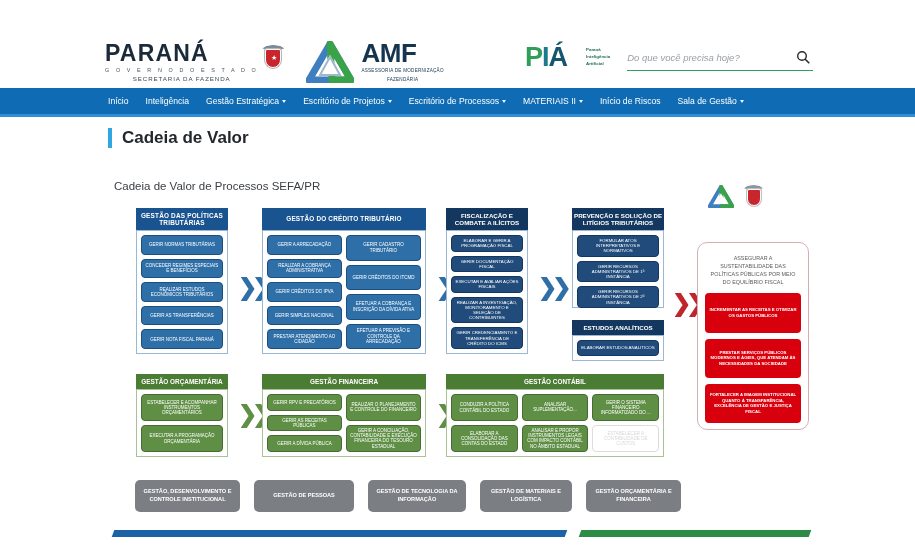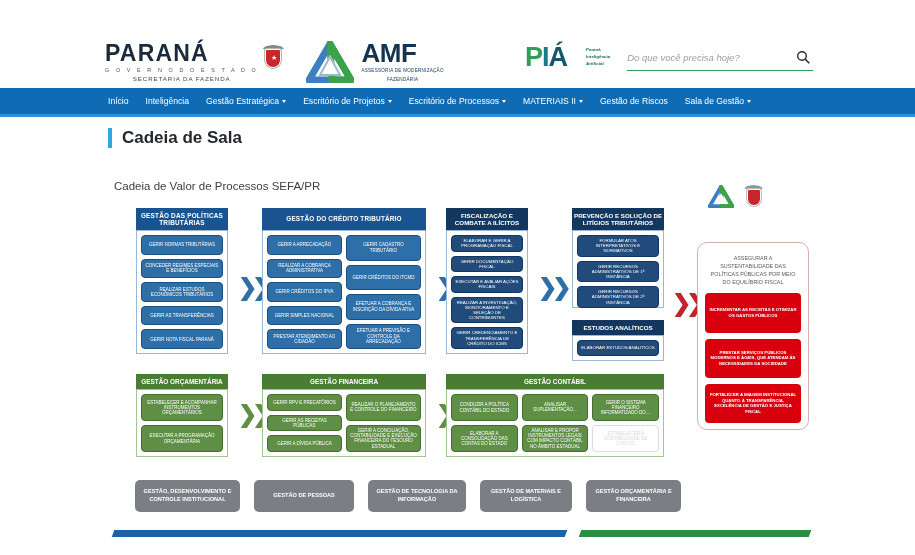--- a/index.html
+++ b/index.html
@@ -308,33 +308,33 @@
         </div>
         <div class="nav-item">
           <span>Escritório de Processos</span>
           <span class="caret"></span>
         </div>
         <div class="nav-item">
           <span>MATERIAIS II</span>
           <span class="caret"></span>
         </div>
         <div class="nav-item">
-          <span>Gestão de Riscos</span>
+          <span>Início de Riscos</span>
         </div>
         <div class="nav-item">
           <span>Sala de Gestão</span>
           <span class="caret"></span>
         </div>
       </div>
   </div>
   <div class="nav-underline"></div>
 
   <div class="title-row">
     <div class="title-bar"></div>
-    <div class="page-title">Cadeia de Sala</div>
+    <div class="page-title">Cadeia de Valor</div>
   </div>
   <div class="subtitle">Cadeia de Valor de Processos SEFA/PR</div>
 
   <div class="diagram">
 
     <div class="mini-logos">
       <svg class="mini-tri" viewBox="0 0 48 42">
         <path d="M24 3 L45 39 L3 39 Z" fill="none" stroke="#3f7fbf" stroke-width="7" stroke-linejoin="round"></path>
         <path d="M24 3 L45 39 L26 39 Z" fill="none" stroke="#3aa34a" stroke-width="7" stroke-linejoin="round"></path>
         <path d="M24 15 L35 35 L13 35 Z" fill="#ffffff"></path>

